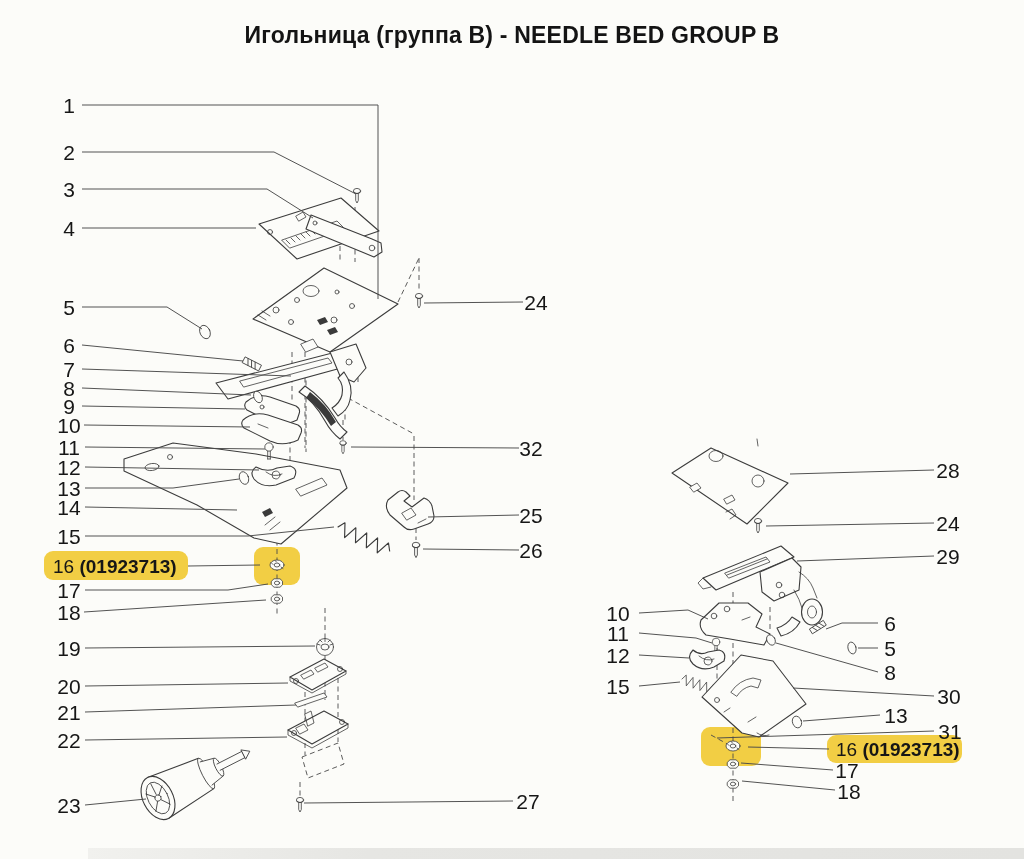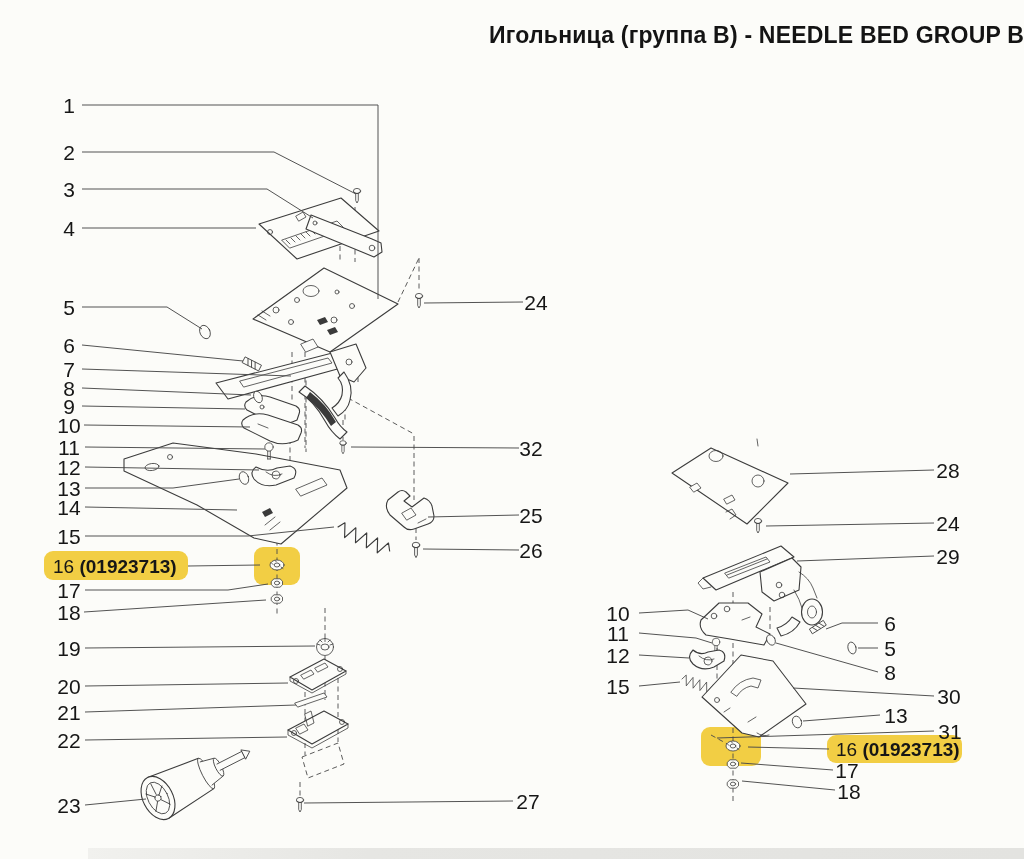--- a/index.html
+++ b/index.html
@@ -1,18 +1,18 @@
 <!DOCTYPE html>
 <html><head>
 <meta charset="utf-8">
 <style>
   html,body{margin:0;padding:0;background:#ffffff;}
   #page{position:relative;width:1024px;height:859px;background:#fcfcf9;overflow:hidden;
         font-family:"Liberation Sans",sans-serif;}
-  #title{position:absolute;top:22px;left:0;width:100%;margin:0;text-align:right;
+  #title{position:absolute;top:22px;left:0;width:100%;margin:0;text-align:center;
          font-size:23px;font-weight:700;color:#141414;letter-spacing:.2px;}
   svg{position:absolute;left:0;top:0;}
   .ink{stroke:#3c3c3c;stroke-width:1.1;fill:none;stroke-linejoin:round;stroke-linecap:round;}
   .ink.thin{stroke-width:.8;}
   .paper{fill:#fcfcf9;}
   .darkfill{fill:#3a3a3a;stroke:none;}
   .dash{stroke:#4a4a4a;stroke-width:.9;fill:none;stroke-dasharray:5,3.5;}
   .leader{stroke:#4a4a4a;stroke-width:.95;fill:none;}
   .lbl{font-family:"Liberation Sans",sans-serif;font-size:21px;fill:#161616;dominant-baseline:central;}
   .lbl.small{font-size:19px;}

